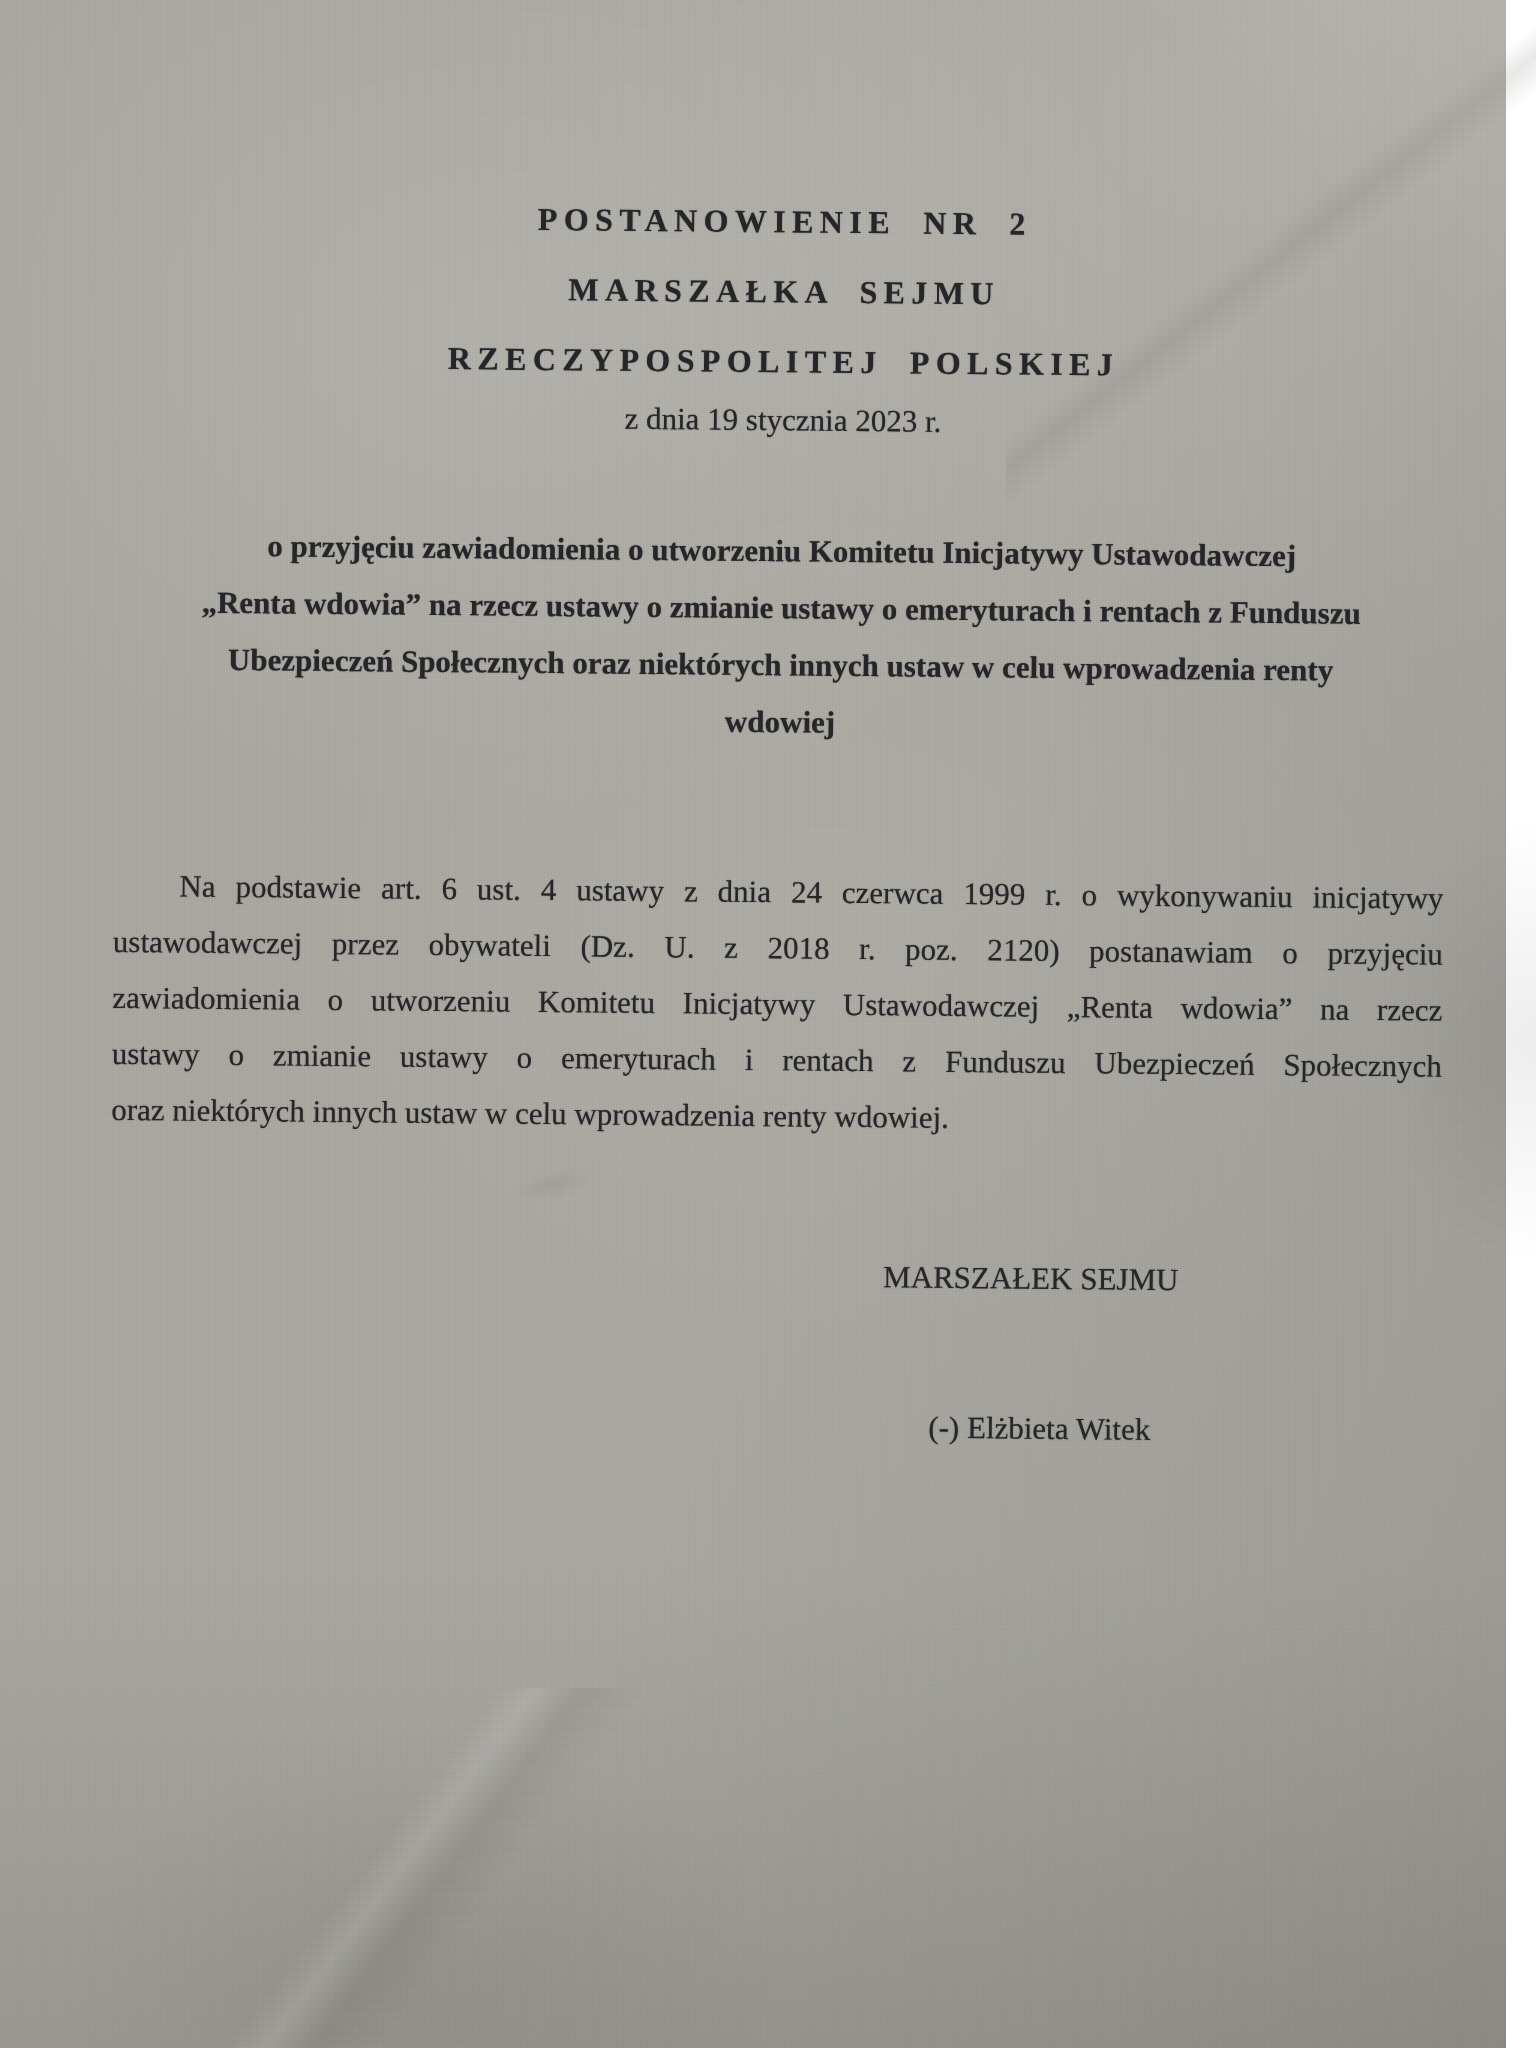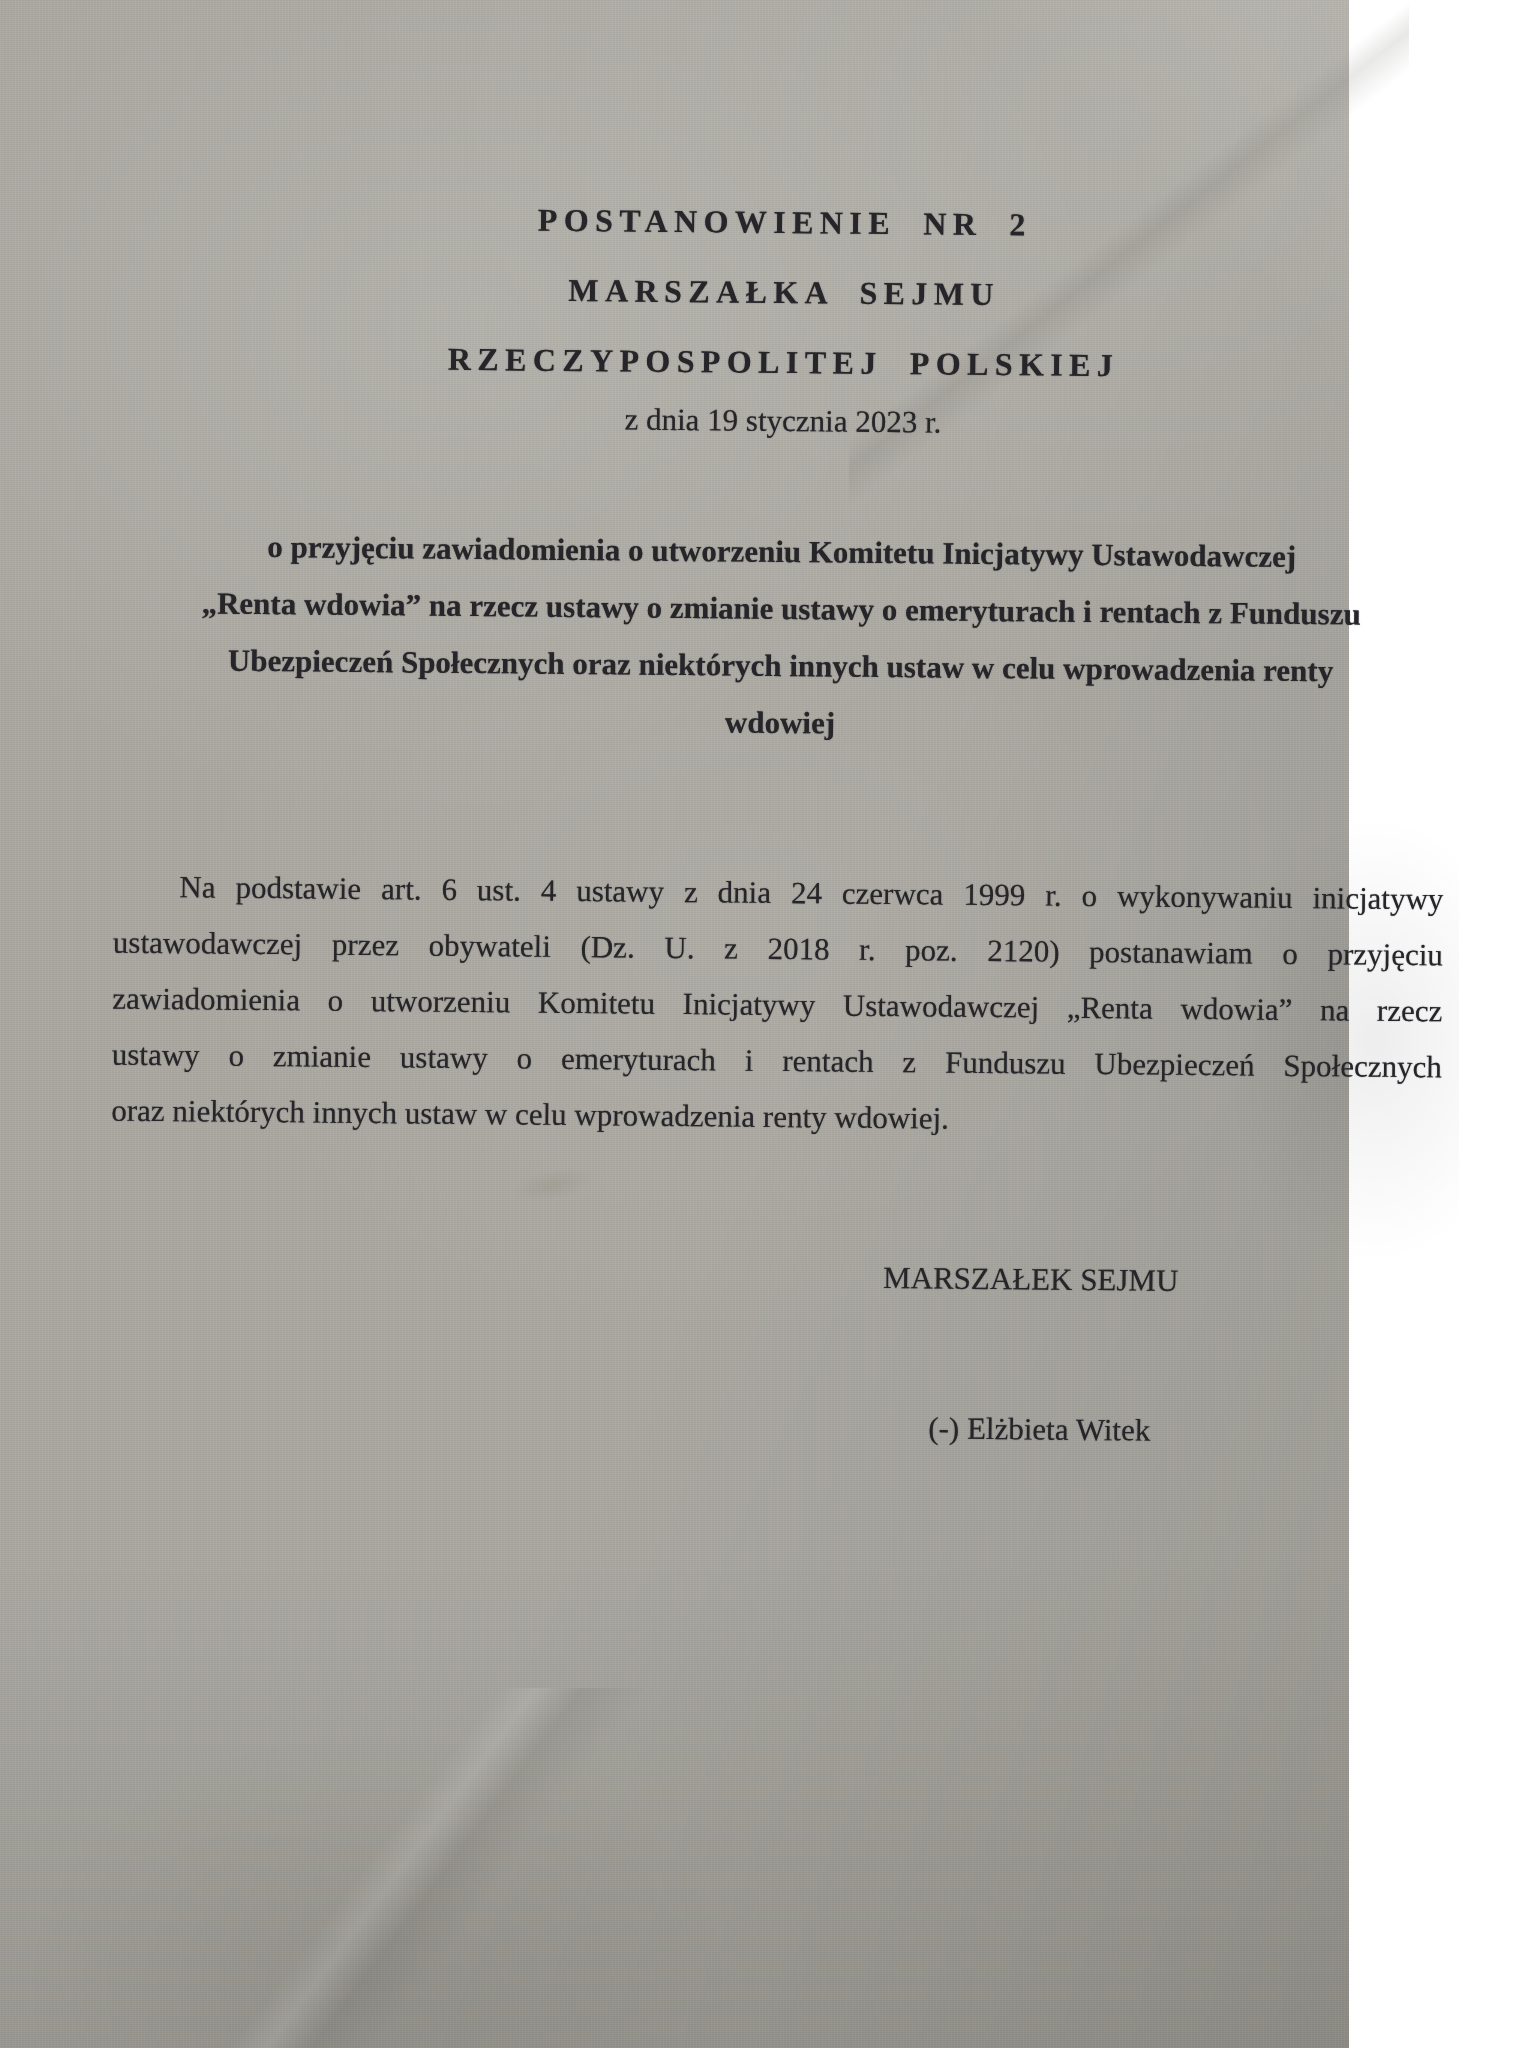--- a/index.html
+++ b/index.html
@@ -7,21 +7,21 @@
     padding: 0;
     width: 1536px;
     height: 2048px;
     overflow: hidden;
     font-family: "Liberation Serif", "DejaVu Serif", serif;
   }
 
   
   .photo-page {
     position: relative;
-    width: 1349px;
+    width: 1506px;
     height: 2048px;
     background-color: #aaa8a1;
     background-image:
       
       repeating-linear-gradient(0deg, rgba(255,255,255,0.028) 0 1px, rgba(0,0,0,0.020) 1px 2px),
       repeating-linear-gradient(90deg, rgba(255,255,255,0.020) 0 1px, rgba(0,0,0,0.014) 1px 3px),
       
       radial-gradient(ellipse 950px 720px at 34% 16%, rgba(255,255,255,0.11), transparent 70%),
       radial-gradient(ellipse 1200px 900px at 82% 6%, rgba(255,255,255,0.09), transparent 65%),
       radial-gradient(ellipse 800px 600px at 55% 45%, rgba(255,255,255,0.05), transparent 75%),

